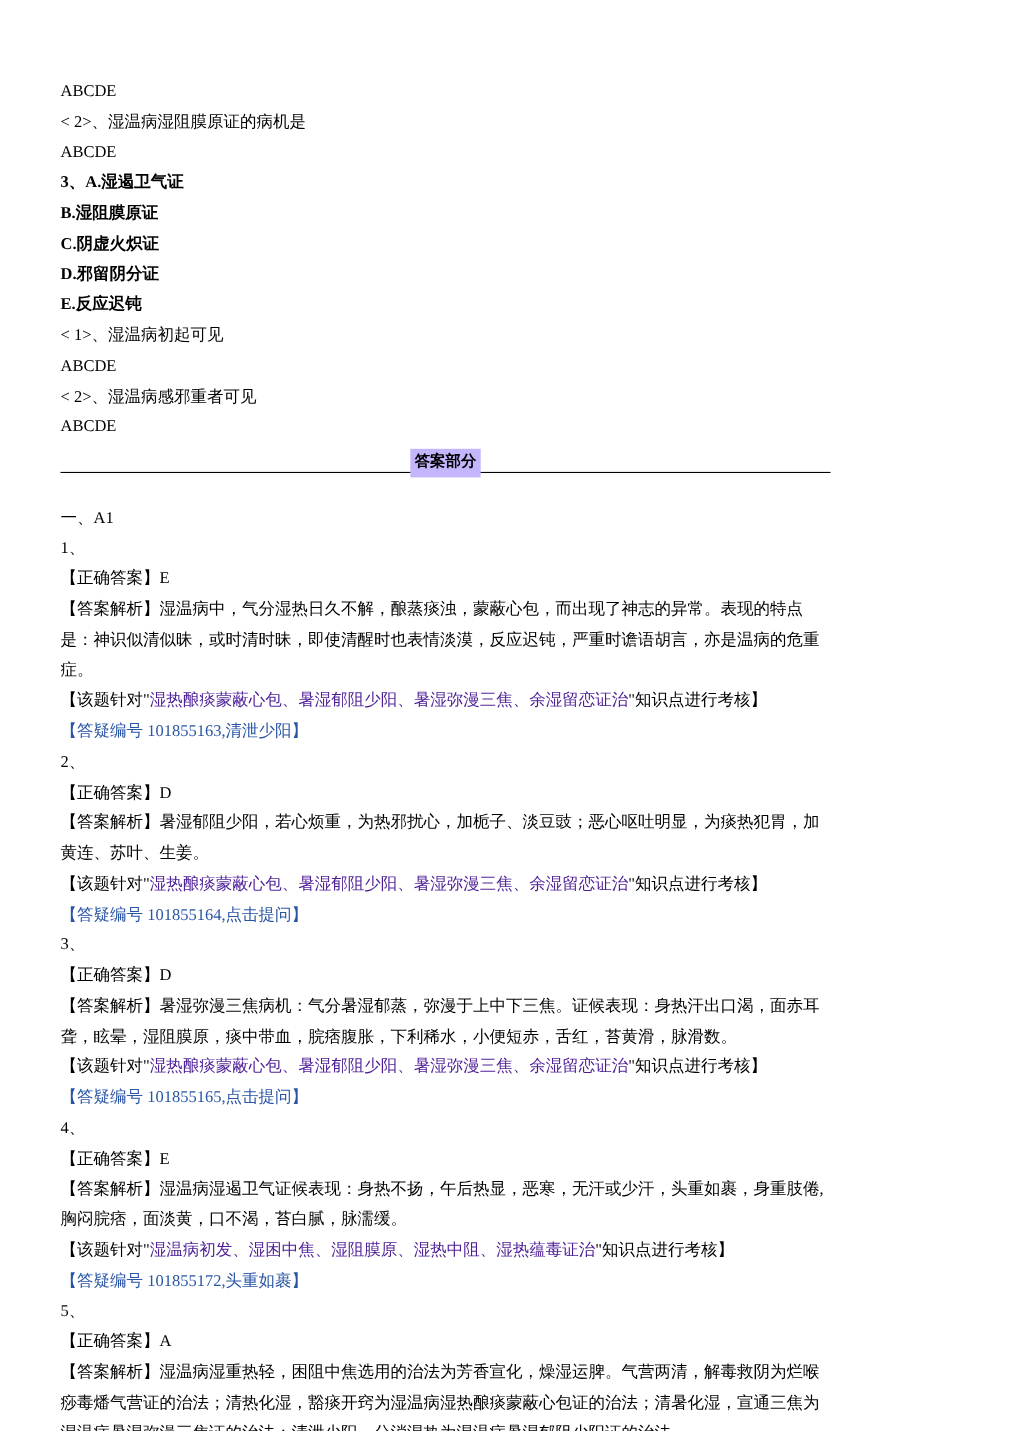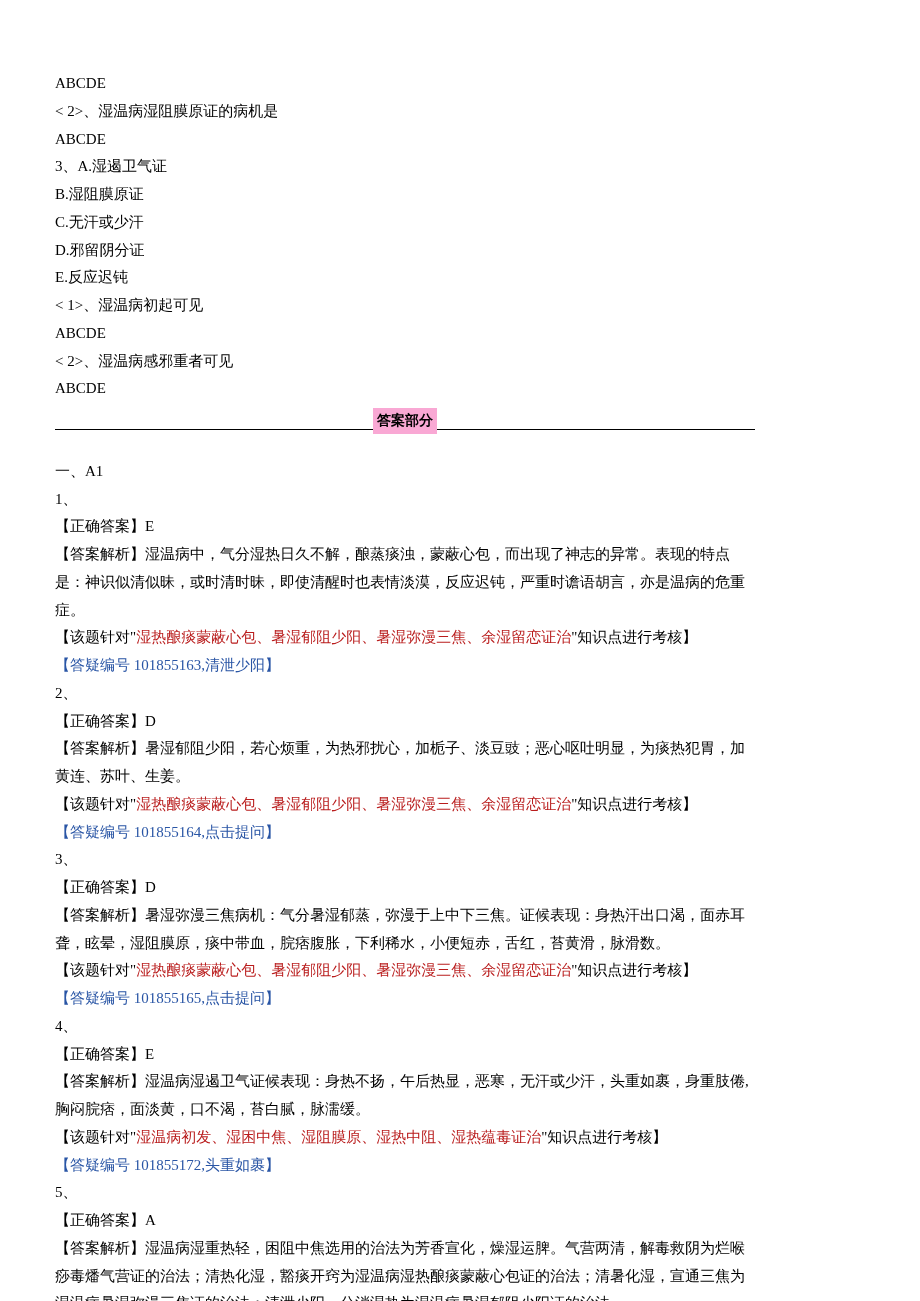--- a/index.html
+++ b/index.html
@@ -7,54 +7,54 @@
       font-size: 15px;
       line-height: 1.85;
       color: #000;
       background: #fff;
       margin: 0;
       padding: 70px 55px 40px 55px;
       width: 810px;
       box-sizing: border-box;
     }
     .line { display: block; }
-    .bold { font-weight: normal; }
+    .bold { font-weight: bold; }
     .divider-wrap {
       position: relative;
       text-align: center;
       margin: 4px 0;
     }
     .divider-wrap .title {
       font-weight: bold;
       font-size: 14px;
-      background: #f9a8d4;
+      background: #c4b5fd;
       display: inline-block;
       padding: 0 4px;
       position: relative;
       z-index: 2;
     }
     .hr-line {
       border: none;
       border-top: 1px solid #000;
       margin: -10px 0 18px 0;
     }
     .blue { color: #2955a5; }
-    .teal { color: #b91c1c; }
+    .teal { color: #4c1d95; }
     .spacer { height: 10px; }
   </style>
 </head>
 <body>
 
 <span class="line">ABCDE</span>
 <span class="line">&lt; 2&gt;、湿温病湿阻膜原证的病机是</span>
 <span class="line">ABCDE</span>
 
 <span class="line bold">3、A.湿遏卫气证</span>
 <span class="line bold">B.湿阻膜原证</span>
-<span class="line bold">C.无汗或少汗</span>
+<span class="line bold">C.阴虚火炽证</span>
 <span class="line bold">D.邪留阴分证</span>
 <span class="line bold">E.反应迟钝</span>
 <span class="line">&lt; 1&gt;、湿温病初起可见</span>
 <span class="line">ABCDE</span>
 <span class="line">&lt; 2&gt;、湿温病感邪重者可见</span>
 <span class="line">ABCDE</span>
 
 <div class="divider-wrap">
   <span class="title">答案部分</span>
 </div>

